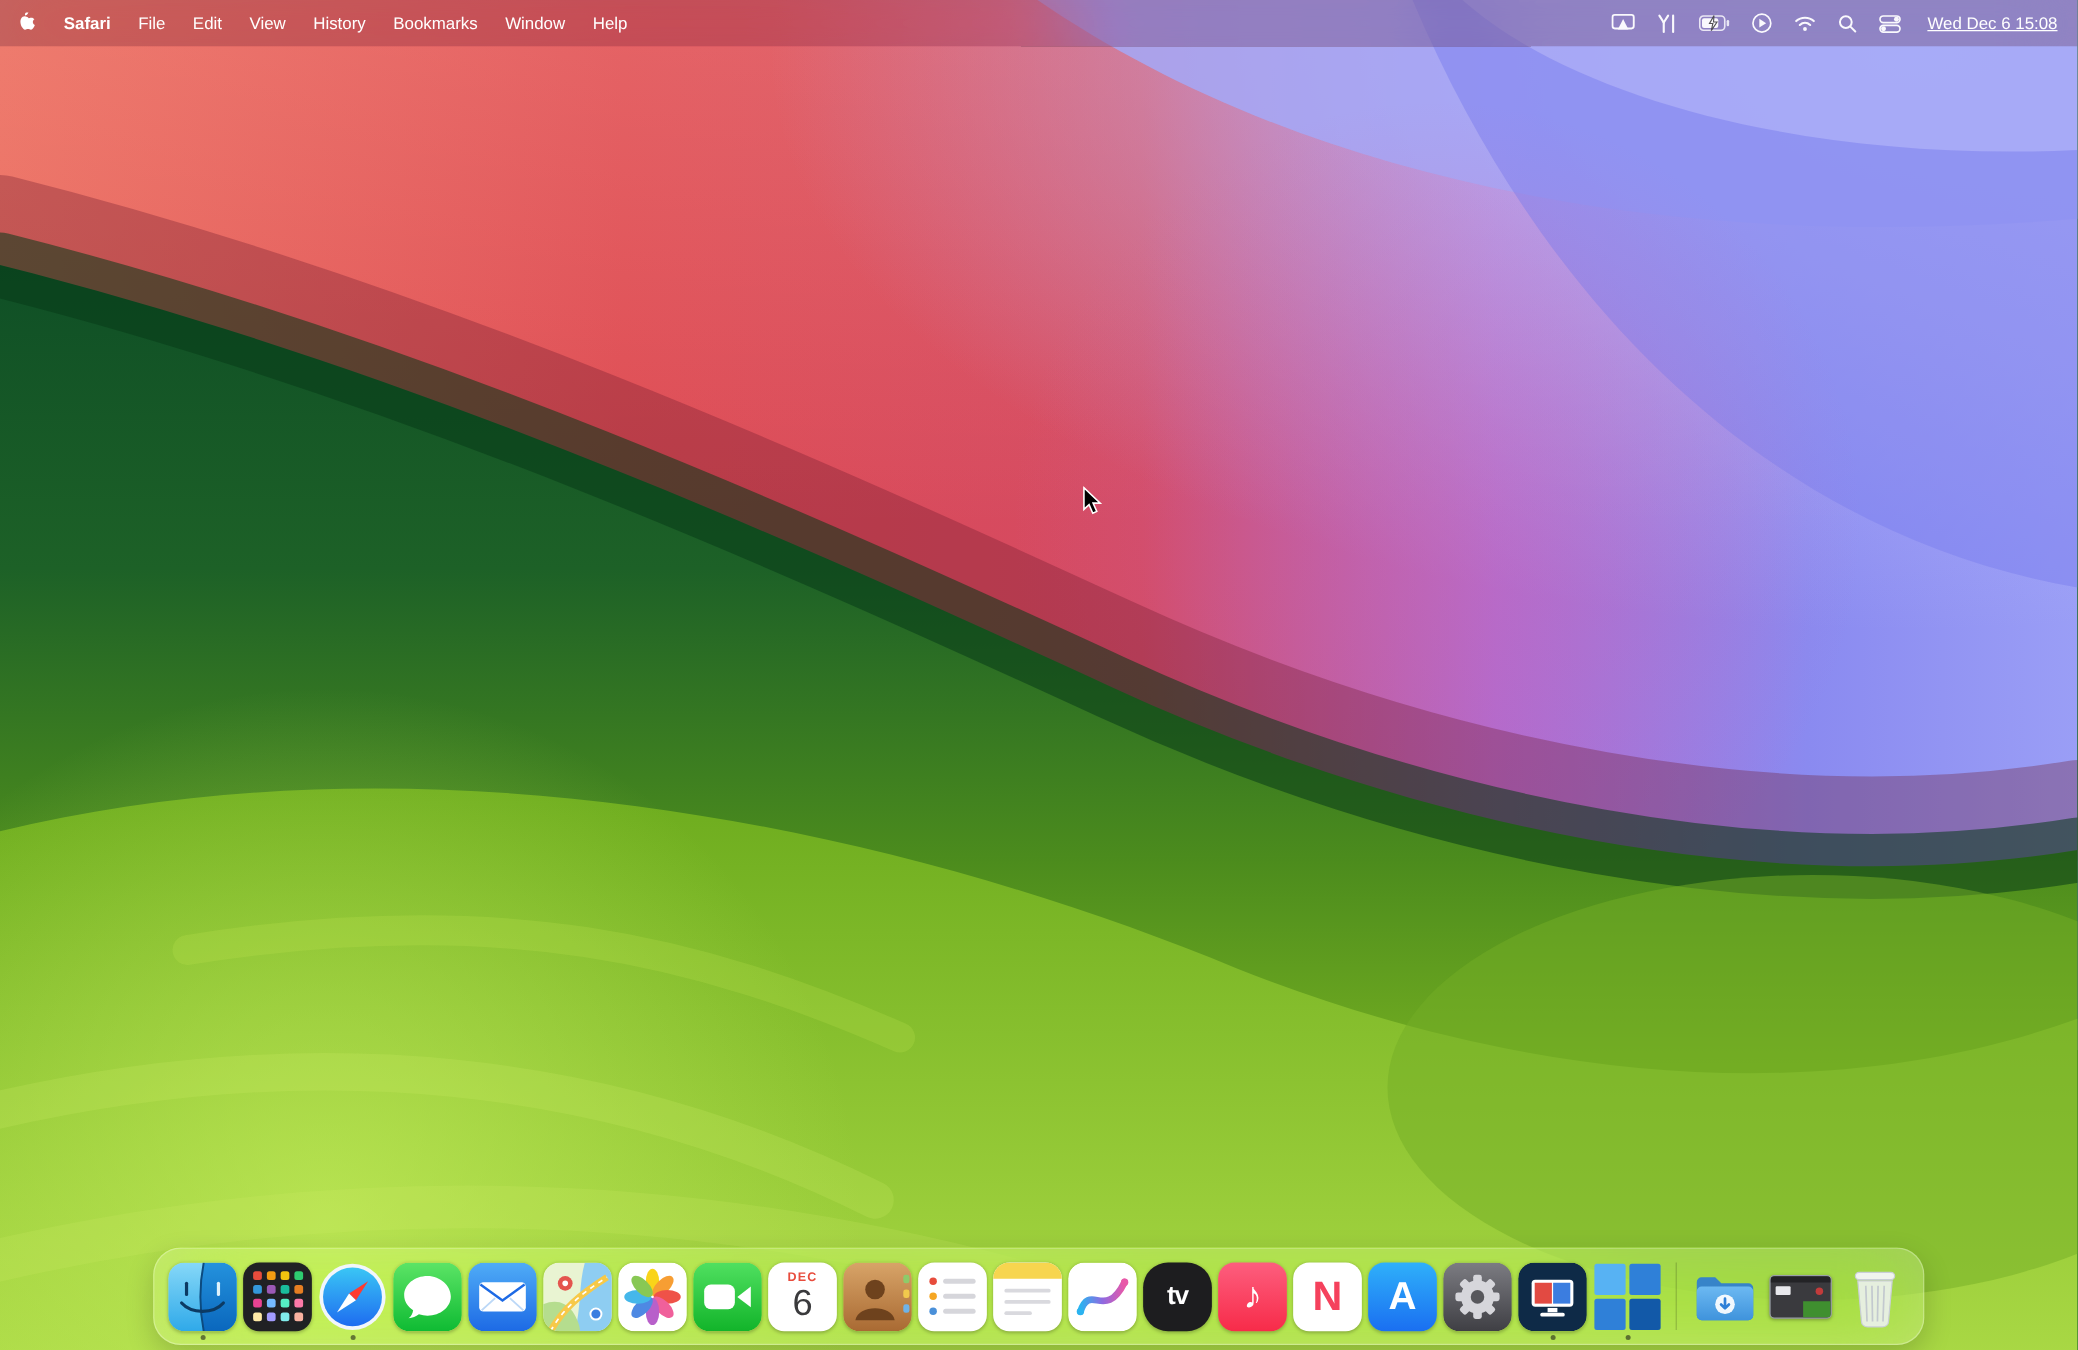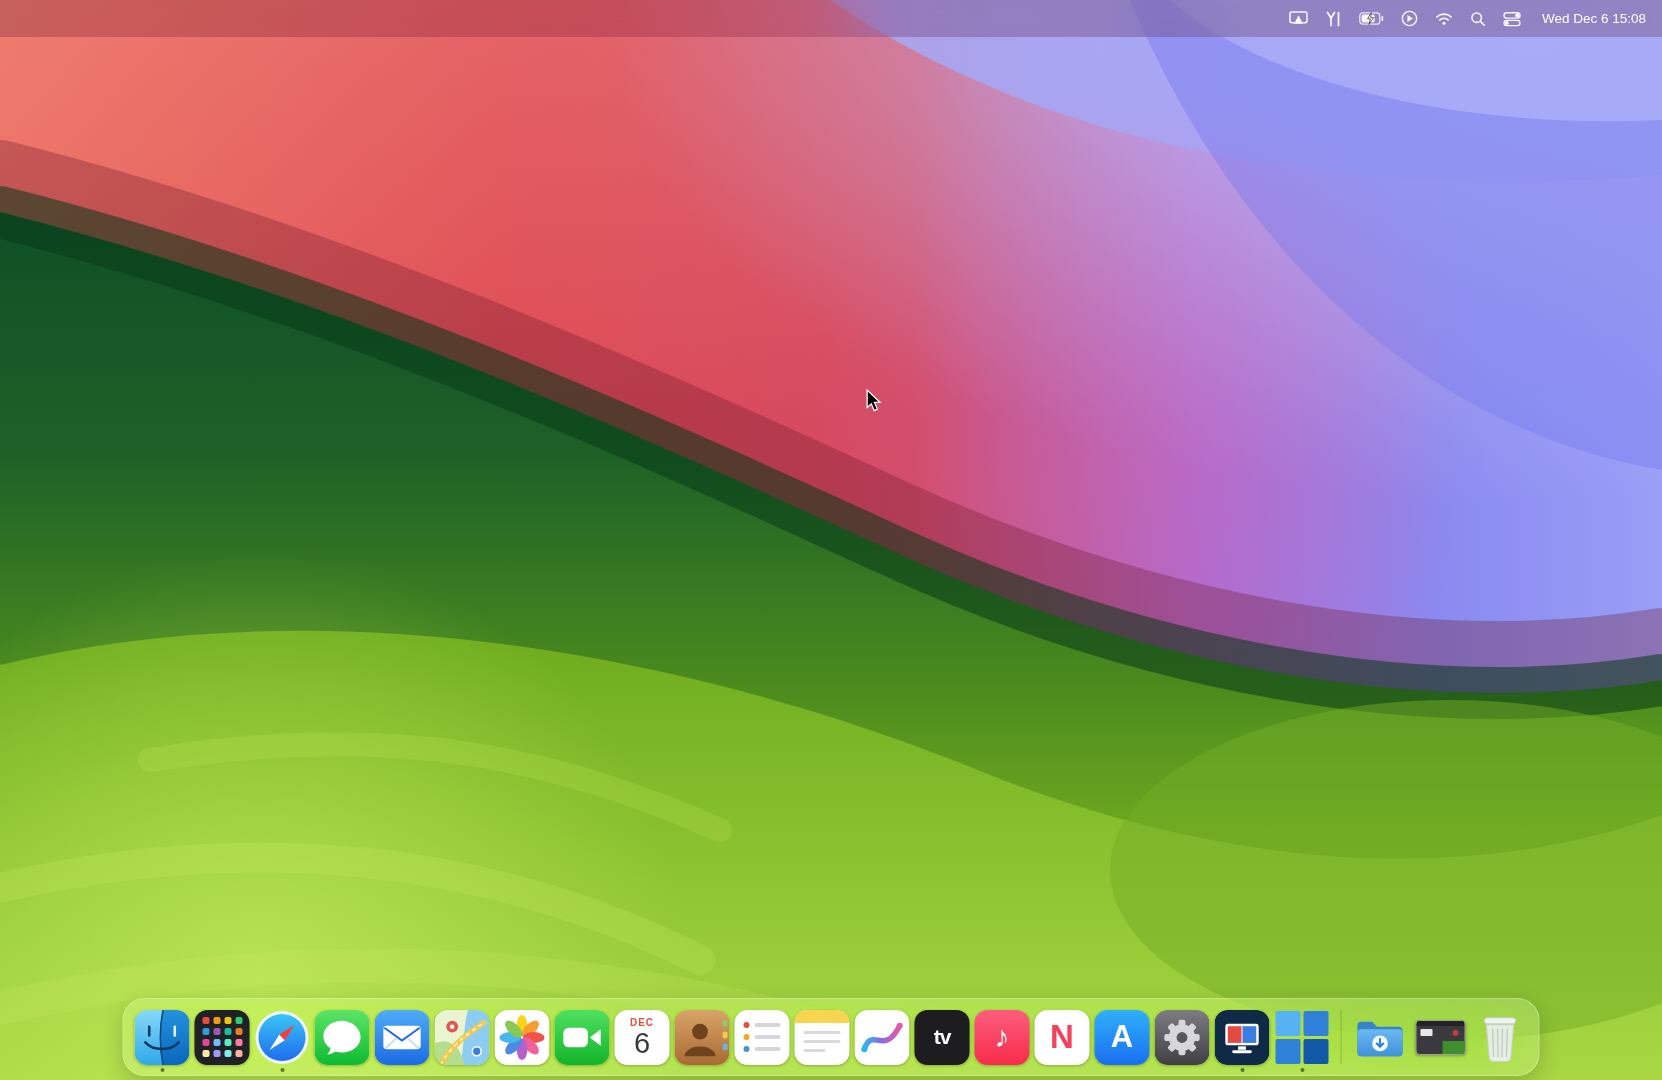--- a/index.html
+++ b/index.html
@@ -18,21 +18,21 @@
     background:rgba(95,45,70,0.30);
     backdrop-filter:blur(28px) saturate(1.6);
     -webkit-backdrop-filter:blur(28px) saturate(1.6);
   }
   .menubar .left{display:flex;align-items:center;gap:22px;}
   .menubar .apple{display:flex;align-items:center;margin-right:-2px;}
   .menubar .appname{font-weight:bold;}
   .menubar .menu-item{cursor:default;}
   .menubar .right{margin-left:auto;display:flex;align-items:center;gap:17px;}
   .menubar .sicon{display:flex;align-items:center;opacity:.95;}
-  .menubar .clock{margin-left:4px;white-space:nowrap;}
+  .menubar .clock{margin-left:4px;white-space:nowrap;text-decoration:underline;}
   
   .cursor{position:absolute;z-index:50;pointer-events:none;}
   
   .dock{
     position:absolute;bottom:4px;left:50%;transform:translateX(-50%);z-index:30;
     height:76px;display:flex;align-items:center;gap:5px;padding:0 11px;
     border-radius:22px;
     background:rgba(255,255,255,0.24);
     border:1px solid rgba(255,255,255,0.28);
     backdrop-filter:blur(32px) saturate(1.5);
@@ -67,21 +67,21 @@
   .rem .d{width:6px;height:6px;border-radius:50%;}
   .rem .l{height:3.5px;border-radius:2px;background:#d6d6db;flex:1;}
   .rem .d.r1{background:#e74c3c}.rem .d.r2{background:#f5a623}.rem .d.r3{background:#4a90d9}
   
   .notes{background:#fff;display:flex;flex-direction:column;}
   .notes .strip{height:13px;background:#f7d54f;}
   .notes .body{flex:1;display:flex;flex-direction:column;gap:6px;padding:8px 9px;}
   .notes .ln{height:3px;border-radius:2px;background:#d9d9de;}
   
   .glyphicon{display:flex;align-items:center;justify-content:center;color:#fff;}
-  .tv{background:#1d1d1f;font-weight:bold;font-size:21px;letter-spacing:-1px;}
+  .tv{background:#1d1d1f;font-weight:bold;font-size:21px;letter-spacing:-1px;border-radius:20px;}
   .music{background:linear-gradient(180deg,#fd5e7e,#f72b49);font-size:30px;}
   .news{background:#fff;color:#f5415c;font-weight:800;font-size:33px;}
   .appstore{background:linear-gradient(180deg,#2fb0fa,#1a6ff1);font-weight:bold;font-size:31px;}
   
   .winapp{display:grid;grid-template-columns:25px 25px;grid-auto-rows:25px;gap:3px;place-content:center;}
   .winapp i{display:block;border-radius:2px;}
   .w1{background:#57b2f3}.w2{background:#2f80d8}.w3{background:#2f80d8}.w4{background:#1259a8}
   
   .miniwin{width:48px;height:33px;background:#3a3a3e;border:1px solid #9aa0a6;border-radius:4px;position:relative;overflow:hidden;box-shadow:0 1px 3px rgba(0,0,0,.3);}
   .miniwin .bar{position:absolute;top:0;left:0;right:0;height:5px;background:#232326;}
@@ -146,20 +146,36 @@
   <path d="M 0,665 C 330,585 700,655 990,775 C 1230,870 1470,885 1662,815 L 1662,1080 L 0,1080 Z" fill="url(#greenBright)" opacity="0.95"></path>
   <ellipse cx="1450" cy="870" rx="340" ry="170" fill="#74ad25" opacity="0.5"></ellipse>
   <circle cx="260" cy="980" r="430" fill="url(#blglow)"></circle>
 
   <path d="M -50,900 C 250,820 500,860 700,960" fill="none" stroke="#d4f06a" stroke-width="30" opacity="0.20" stroke-linecap="round"></path>
   <path d="M -50,1020 C 300,930 620,960 900,1050" fill="none" stroke="#d4f06a" stroke-width="34" opacity="0.18" stroke-linecap="round"></path>
   <path d="M 150,760 C 400,720 560,760 720,830" fill="none" stroke="#c9ea57" stroke-width="24" opacity="0.20" stroke-linecap="round"></path>
 </svg>
 
 <div class="menubar">
+  <div class="left">
+    <span class="apple">
+      <svg width="15" height="18" viewBox="0 0 17 21" fill="#fff">
+        <path d="M14.1 7.1c-.9 0-2.1-1-3.4-1-1.7 0-3.3 1-4.2 2.6C4.7 11.8 6 16.4 7.8 18.9c.9 1.2 1.9 2.6 3.2 2.5 1.3 0 1.8-.8 3.3-.8s2 .8 3.3.8c1.4 0 2.3-1.2 3.1-2.4.7-1 1-2 1.4-2.9-2.7-1-3.2-4.9-.5-6.5-.8-1.1-2.1-1.8-3.3-1.8-1.5-.2-2.9.7-3.2.7z" transform="translate(-4.5,-1.5) scale(0.82)"></path>
+        <path d="M13.8 3.6c.7-.9 1.2-2.1 1-3.3-1 .1-2.3.7-3 1.6-.7.8-1.2 2-1 3.2 1.2.1 2.3-.6 3-1.5z" transform="translate(-4.5,-1.5) scale(0.82)"></path>
+      </svg>
+    </span>
+    <span class="appname">Safari</span>
+    <span class="menu-item">File</span>
+    <span class="menu-item">Edit</span>
+    <span class="menu-item">View</span>
+    <span class="menu-item">History</span>
+    <span class="menu-item">Bookmarks</span>
+    <span class="menu-item">Window</span>
+    <span class="menu-item">Help</span>
+  </div>
   <div class="right">
     <span class="sicon">
       <svg width="19" height="17" viewBox="0 0 20 18" fill="none" stroke="#fff" stroke-width="1.6">
         <rect x="1" y="2" width="18" height="11.5" rx="2"></rect>
         <path d="M10 8 L14.5 17 L5.5 17 Z" fill="#fff" stroke="none" transform="translate(0,-2.5)"></path>
       </svg>
     </span>
     <span class="sicon">
       <svg width="17" height="16" viewBox="0 0 17 16" stroke="#fff" stroke-width="1.7" stroke-linecap="round" fill="none">
         <path d="M2.5 1.5 L6 7"></path>

